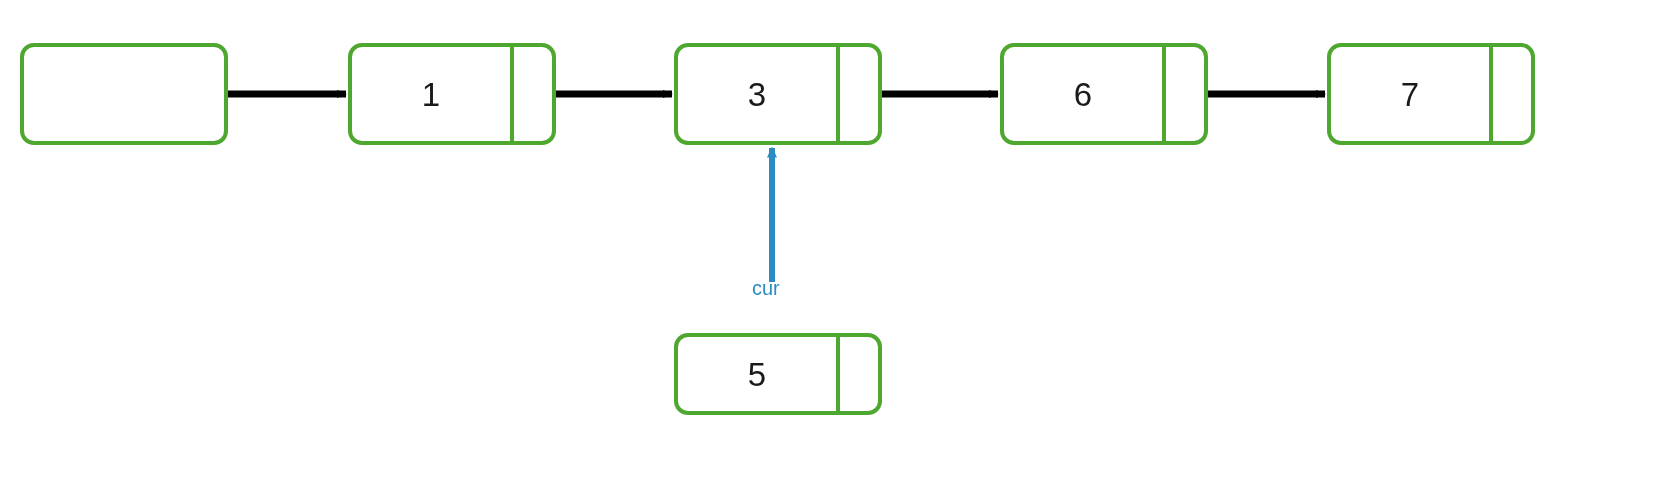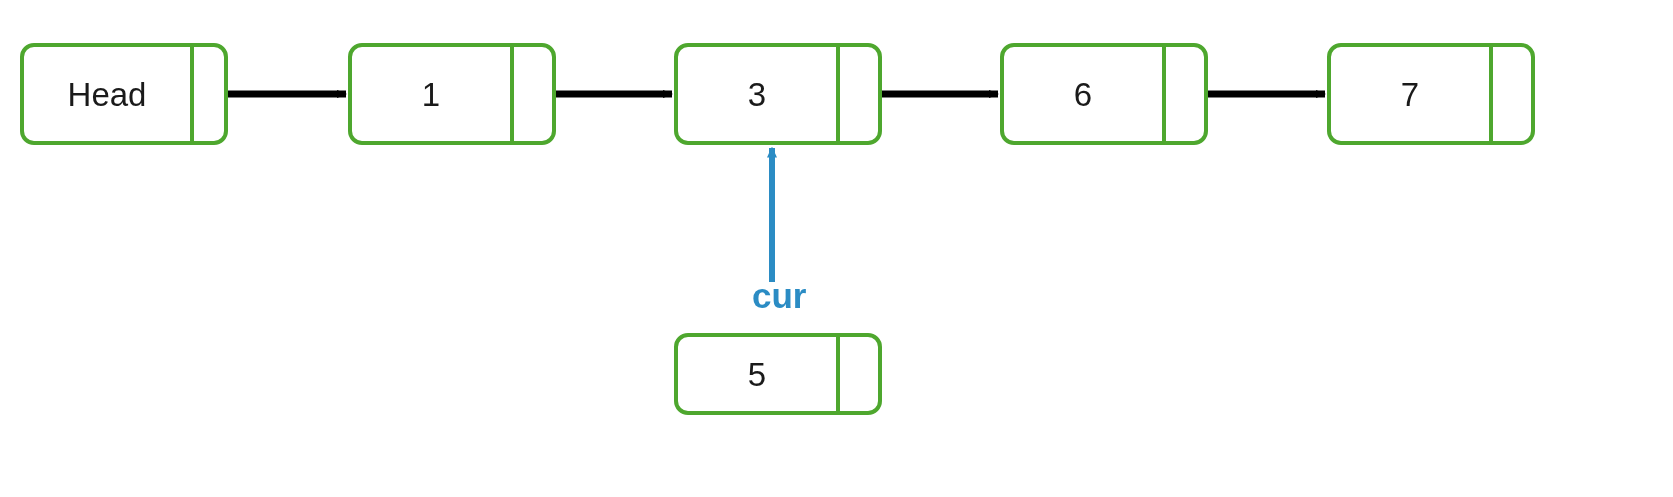--- a/index.html
+++ b/index.html
@@ -49,22 +49,22 @@
     position: absolute;
     left: 0;
     top: 0;
     width: 1673px;
     height: 497px;
     pointer-events: none;
   }
   .cur-label {
     position: absolute;
     font-family: "Liberation Sans", sans-serif;
-    font-size: 35px;
-    font-weight: 700;
+    font-size: 20px;
+    font-weight: 400;
     line-height: 1;
     color: var(--cur-color, #2b8cc4);
     white-space: nowrap;
   }
 </style>
 </head>
 <body>
 
 <div id="canvas" style="background: rgb(255, 255, 255);">
 
@@ -83,23 +83,20 @@
         <line x1="855" y1="94" x2="998" y2="94" stroke="#000000" stroke-width="7" marker-end="url(#head-black)"></line>
         <line x1="1182" y1="94" x2="1325" y2="94" stroke="#000000" stroke-width="7" marker-end="url(#head-black)"></line>
       </g>
     <g id="cur-arrow-group">
         <line x1="772" y1="282" x2="772" y2="148" stroke="#2b8cc4" stroke-width="6" marker-end="url(#head-blue)"></line>
       </g>
   </svg>
 
   <div id="list-nodes">
       <div class="node" style="--node-border: #4ea72e; left: 20px; top: 43px; width: 208px; height: 102px; background: rgb(255, 255, 255);">
-        <div class="data-cell" style="width: 170px;">
-          <span class="value" style="color: rgb(26, 26, 26);">Head</span>
-        </div>
         <div class="ptr-cell"></div>
       </div>
       <div class="node" style="--node-border: #4ea72e; left: 348px; top: 43px; width: 208px; height: 102px; background: rgb(255, 255, 255);">
         <div class="data-cell" style="width: 162px;">
           <span class="value" style="color: rgb(26, 26, 26);">1</span>
         </div>
         <div class="ptr-cell"></div>
       </div>
       <div class="node" style="--node-border: #4ea72e; left: 674px; top: 43px; width: 208px; height: 102px; background: rgb(255, 255, 255);">
         <div class="data-cell" style="width: 162px;">

